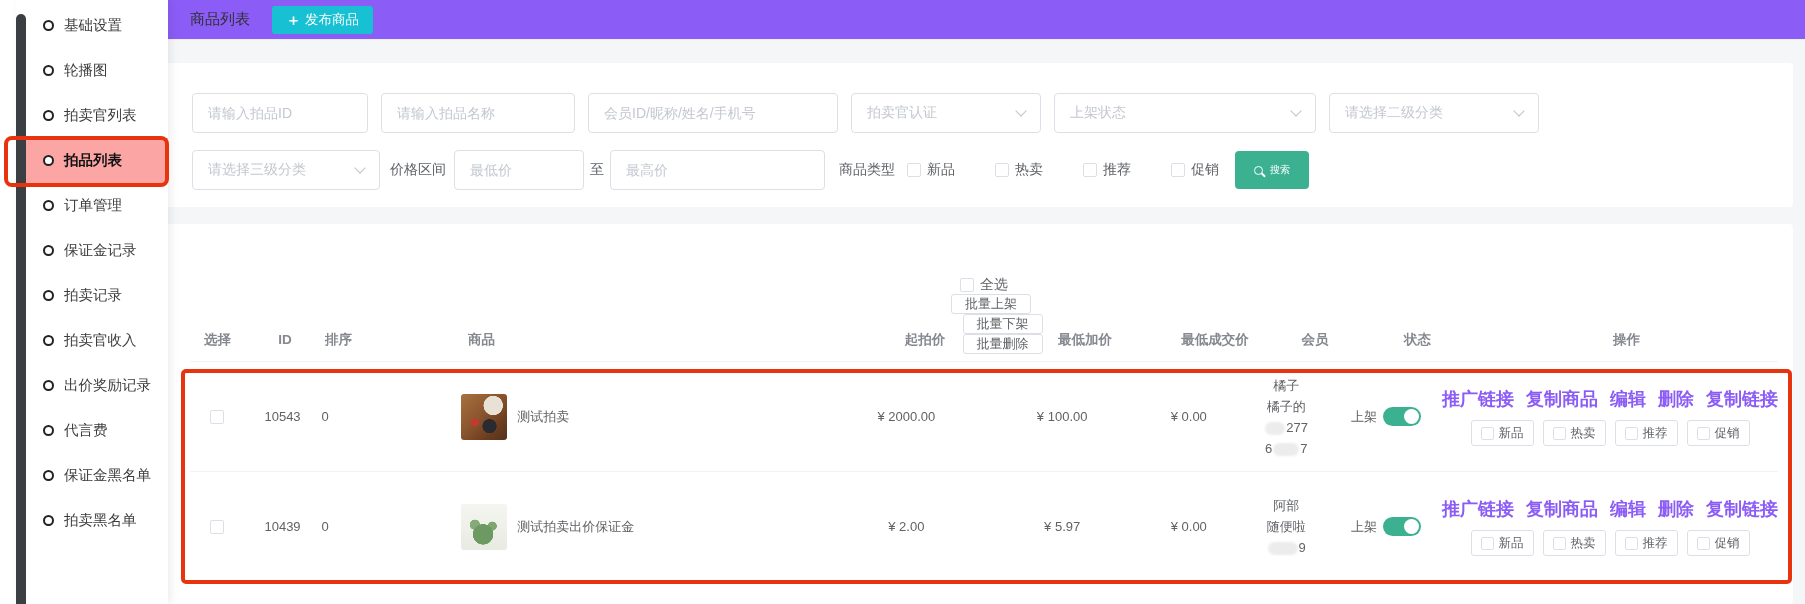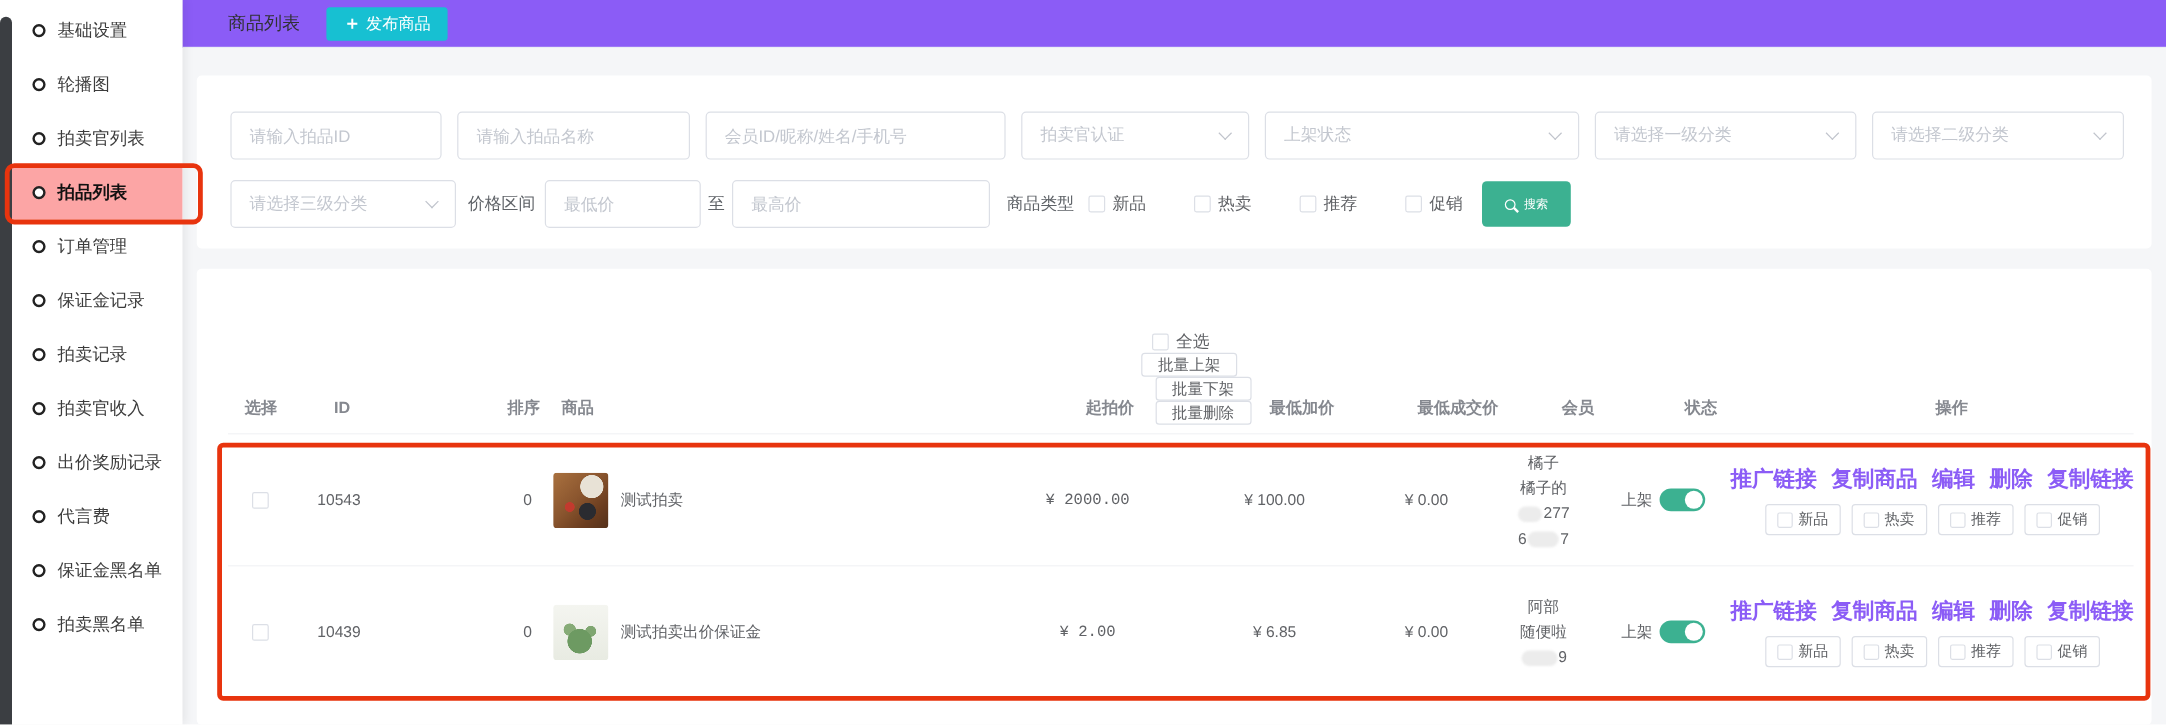--- a/index.html
+++ b/index.html
@@ -1,21 +1,21 @@
 <!DOCTYPE html>
 <html><head>
 <meta charset="utf-8">
 <style>
   * { margin:0; padding:0; box-sizing:border-box; }
   html,body { width:1805px; height:604px; }
   body { font-family:"Liberation Sans","DejaVu Sans",sans-serif; background:#fff; }
   .app { position:relative; width:1805px; height:604px; overflow:hidden; background:#fff; }
 
   
-  .sidebar { position:absolute; left:0; top:0; width:152px; height:604px; background:#fff;
+  .sidebar { position:absolute; left:16px; top:0; width:152px; height:604px; background:#fff;
              box-shadow:3px 0 8px rgba(0,0,0,.07); z-index:5; padding-top:3px; }
   .dark-strip { position:absolute; left:0; top:14px; bottom:0; width:10px; background:#3b3e42;
                 border-radius:5px 5px 0 0; }
   .side-item { height:45px; display:flex; align-items:center; padding-left:27px; gap:10px;
                font-size:14.5px; color:#3c3c3c; cursor:pointer; white-space:nowrap; }
   .side-item.active { background:#fca5a5; font-weight:bold; color:#111; }
   .ocircle { flex:0 0 auto; width:11px; height:11px; border:2px solid #222; border-radius:50%; background:#fff; }
 
   
   .anno { position:absolute; border:4px solid #e8340e; border-radius:8px; z-index:20; pointer-events:none; }
@@ -57,23 +57,23 @@
   .batch-btn { height:30px; padding:0 13px; margin-left:13px; background:#fff; border:1px solid #dcdfe6;
                border-radius:3px; font-size:13px; color:#606266; cursor:pointer; font-family:inherit; }
   .batch-btn:first-of-type { margin-left:14px; }
 
   .t-row { display:flex; align-items:center; }
   .th-row { margin-top:12px; height:44px; border-bottom:1px solid #f2f3f5;
             font-size:13.5px; font-weight:bold; color:#85888f; }
   .trow { height:110px; border-bottom:1px solid #f2f3f5; font-size:13px; color:#606266; }
   .col-sel { width:55px; display:flex; justify-content:center; }
   .col-id { width:80px; text-align:center; }
-  .col-sort { width:125px; text-align:right; }
+  .col-sort { width:125px; text-align:left; }
   .col-prod { width:390px; display:flex; align-items:center; padding-left:18px; gap:10px; }
-  .col-sp { width:170px; text-align:center;font-family:Liberation Mono, monospace; }
+  .col-sp { width:170px; text-align:center; }
   .col-mi { width:150px; text-align:center; }
   .col-md { width:110px; text-align:center; }
   .col-mem { width:90px; text-align:center; }
   .col-st { width:115px; display:flex; align-items:center; justify-content:center; gap:6px; }
   .col-act { flex:1; display:flex; flex-direction:column; align-items:center; gap:9px; }
   .th-plain { display:block; }
 
   .prod-img { width:46px; height:46px; border-radius:3px; flex:0 0 auto; }
   .img1 { background:
       radial-gradient(circle at 30% 62%, #c23a2e 0 9%, transparent 10%),
@@ -175,24 +175,20 @@
         <input class="fi-input gap13" style="width: 194px;" placeholder="请输入拍品名称">
         <input class="fi-input gap13" style="width: 250px;" placeholder="会员ID/昵称/姓名/手机号">
         <div class="fi-select gap13" style="width:190px">
           <span>拍卖官认证</span>
           <span class="chev"></span>
         </div>
         <div class="fi-select gap13" style="width:262px">
           <span>上架状态</span>
           <span class="chev"></span>
         </div>
-        <div class="fi-select gap13" style="width:218px">
-          <span>请选择一级分类</span>
-          <span class="chev"></span>
-        </div>
         <div class="fi-select gap13" style="width:210px">
           <span>请选择二级分类</span>
           <span class="chev"></span>
         </div>
       </div>
 
       <div class="f-row">
         <div class="fi-select" style="width:188px">
           <span>请选择三级分类</span>
           <span class="chev"></span>
@@ -308,21 +304,21 @@
         <span class="col-sel">
           <span class="cb"></span>
         </span>
         <span class="col-id">10439</span>
         <span class="col-sort">0</span>
         <span class="col-prod">
           <span class="prod-img img2"></span>
           <span>测试拍卖出价保证金</span>
         </span>
         <span class="col-sp">¥ 2.00</span>
-        <span class="col-mi">¥ 6.85</span>
+        <span class="col-mi">¥ 5.97</span>
         <span class="col-md">¥ 0.00</span>
         <span class="col-mem">
           <span class="member">
             <div>阿部</div>
             <div>随便啦</div>
             <div><span class="redact" style="width:30px"></span><span>9</span></div>
           </span>
         </span>
         <span class="col-st">
           <span>上架</span>

